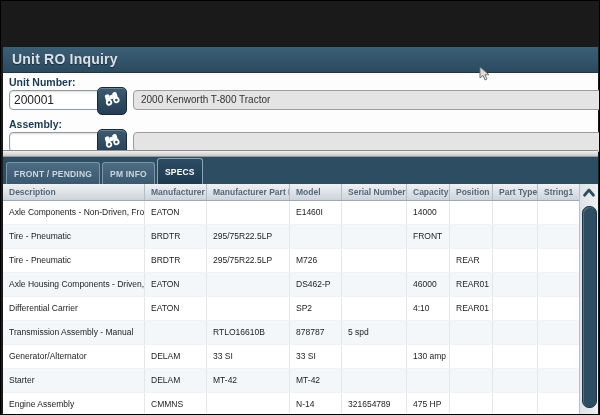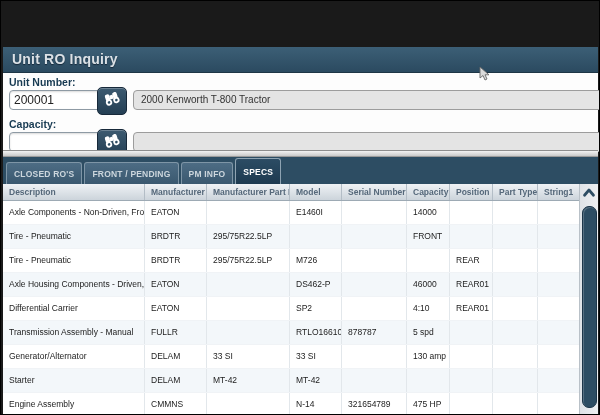--- a/index.html
+++ b/index.html
@@ -106,21 +106,21 @@
               <circle cx="5.7" cy="12.6" r="3.5"></circle>
               <circle cx="14.3" cy="12.6" r="3.5"></circle>
               <circle cx="5.7" cy="12.6" r="1.5" fill="#2d4d63"></circle>
               <circle cx="14.3" cy="12.6" r="1.5" fill="#2d4d63"></circle>
             </g>
           </svg>
         </span>
       </div>
       <div class="freadonly" style="left:130px;top:17px;">2000 Kenworth T-800 Tractor</div>
 
-      <div class="flabel" style="left:6px;top:45px;">Capacity:</div>
+      <div class="flabel" style="left:6px;top:45px;">Assembly:</div>
       <input class="finput" style="left: 6px; top: 59px;" value="">
       <div class="fbtn" style="left:94px;top:56px;">
         <span>
           <svg viewBox="0 0 20 20" width="18" height="18">
             <g transform="rotate(-18 10 10)" fill="#ffffff">
               <rect x="3.2" y="3.5" width="5" height="7.5" rx="2"></rect>
               <rect x="11.8" y="3.5" width="5" height="7.5" rx="2"></rect>
               <rect x="8" y="5.5" width="4" height="4.5"></rect>
               <circle cx="5.7" cy="12.6" r="3.5"></circle>
               <circle cx="14.3" cy="12.6" r="3.5"></circle>
@@ -129,21 +129,20 @@
             </g>
           </svg>
         </span>
       </div>
       <div class="freadonly" style="left:130px;top:59px;"></div>
     </div>
 
     <div class="divider"></div>
 
     <div class="tabbar">
-      <div class="tab">CLOSED RO'S</div>
       <div class="tab">FRONT / PENDING</div>
       <div class="tab">PM INFO</div>
       <div class="tab selected">SPECS</div>
     </div>
 
     <div class="grid">
       <div class="thead">
         <div class="hcell">Description</div>
         <div class="hcell">Manufacturer</div>
         <div class="hcell">Manufacturer Part ID</div>
@@ -204,21 +203,20 @@
             <div class="tcell"></div>
             <div class="tcell">SP2</div>
             <div class="tcell"></div>
             <div class="tcell">4:10</div>
             <div class="tcell">REAR01</div>
             <div class="tcell"></div>
             <div class="tcell"></div>
           </div>
           <div class="trow alt">
             <div class="tcell">Transmission Assembly - Manual</div>
-            <div class="tcell">FULLR</div>
             <div class="tcell"></div>
             <div class="tcell">RTLO16610B</div>
             <div class="tcell">878787</div>
             <div class="tcell">5 spd</div>
             <div class="tcell"></div>
             <div class="tcell"></div>
             <div class="tcell"></div>
           </div>
           <div class="trow">
             <div class="tcell">Generator/Alternator</div>

